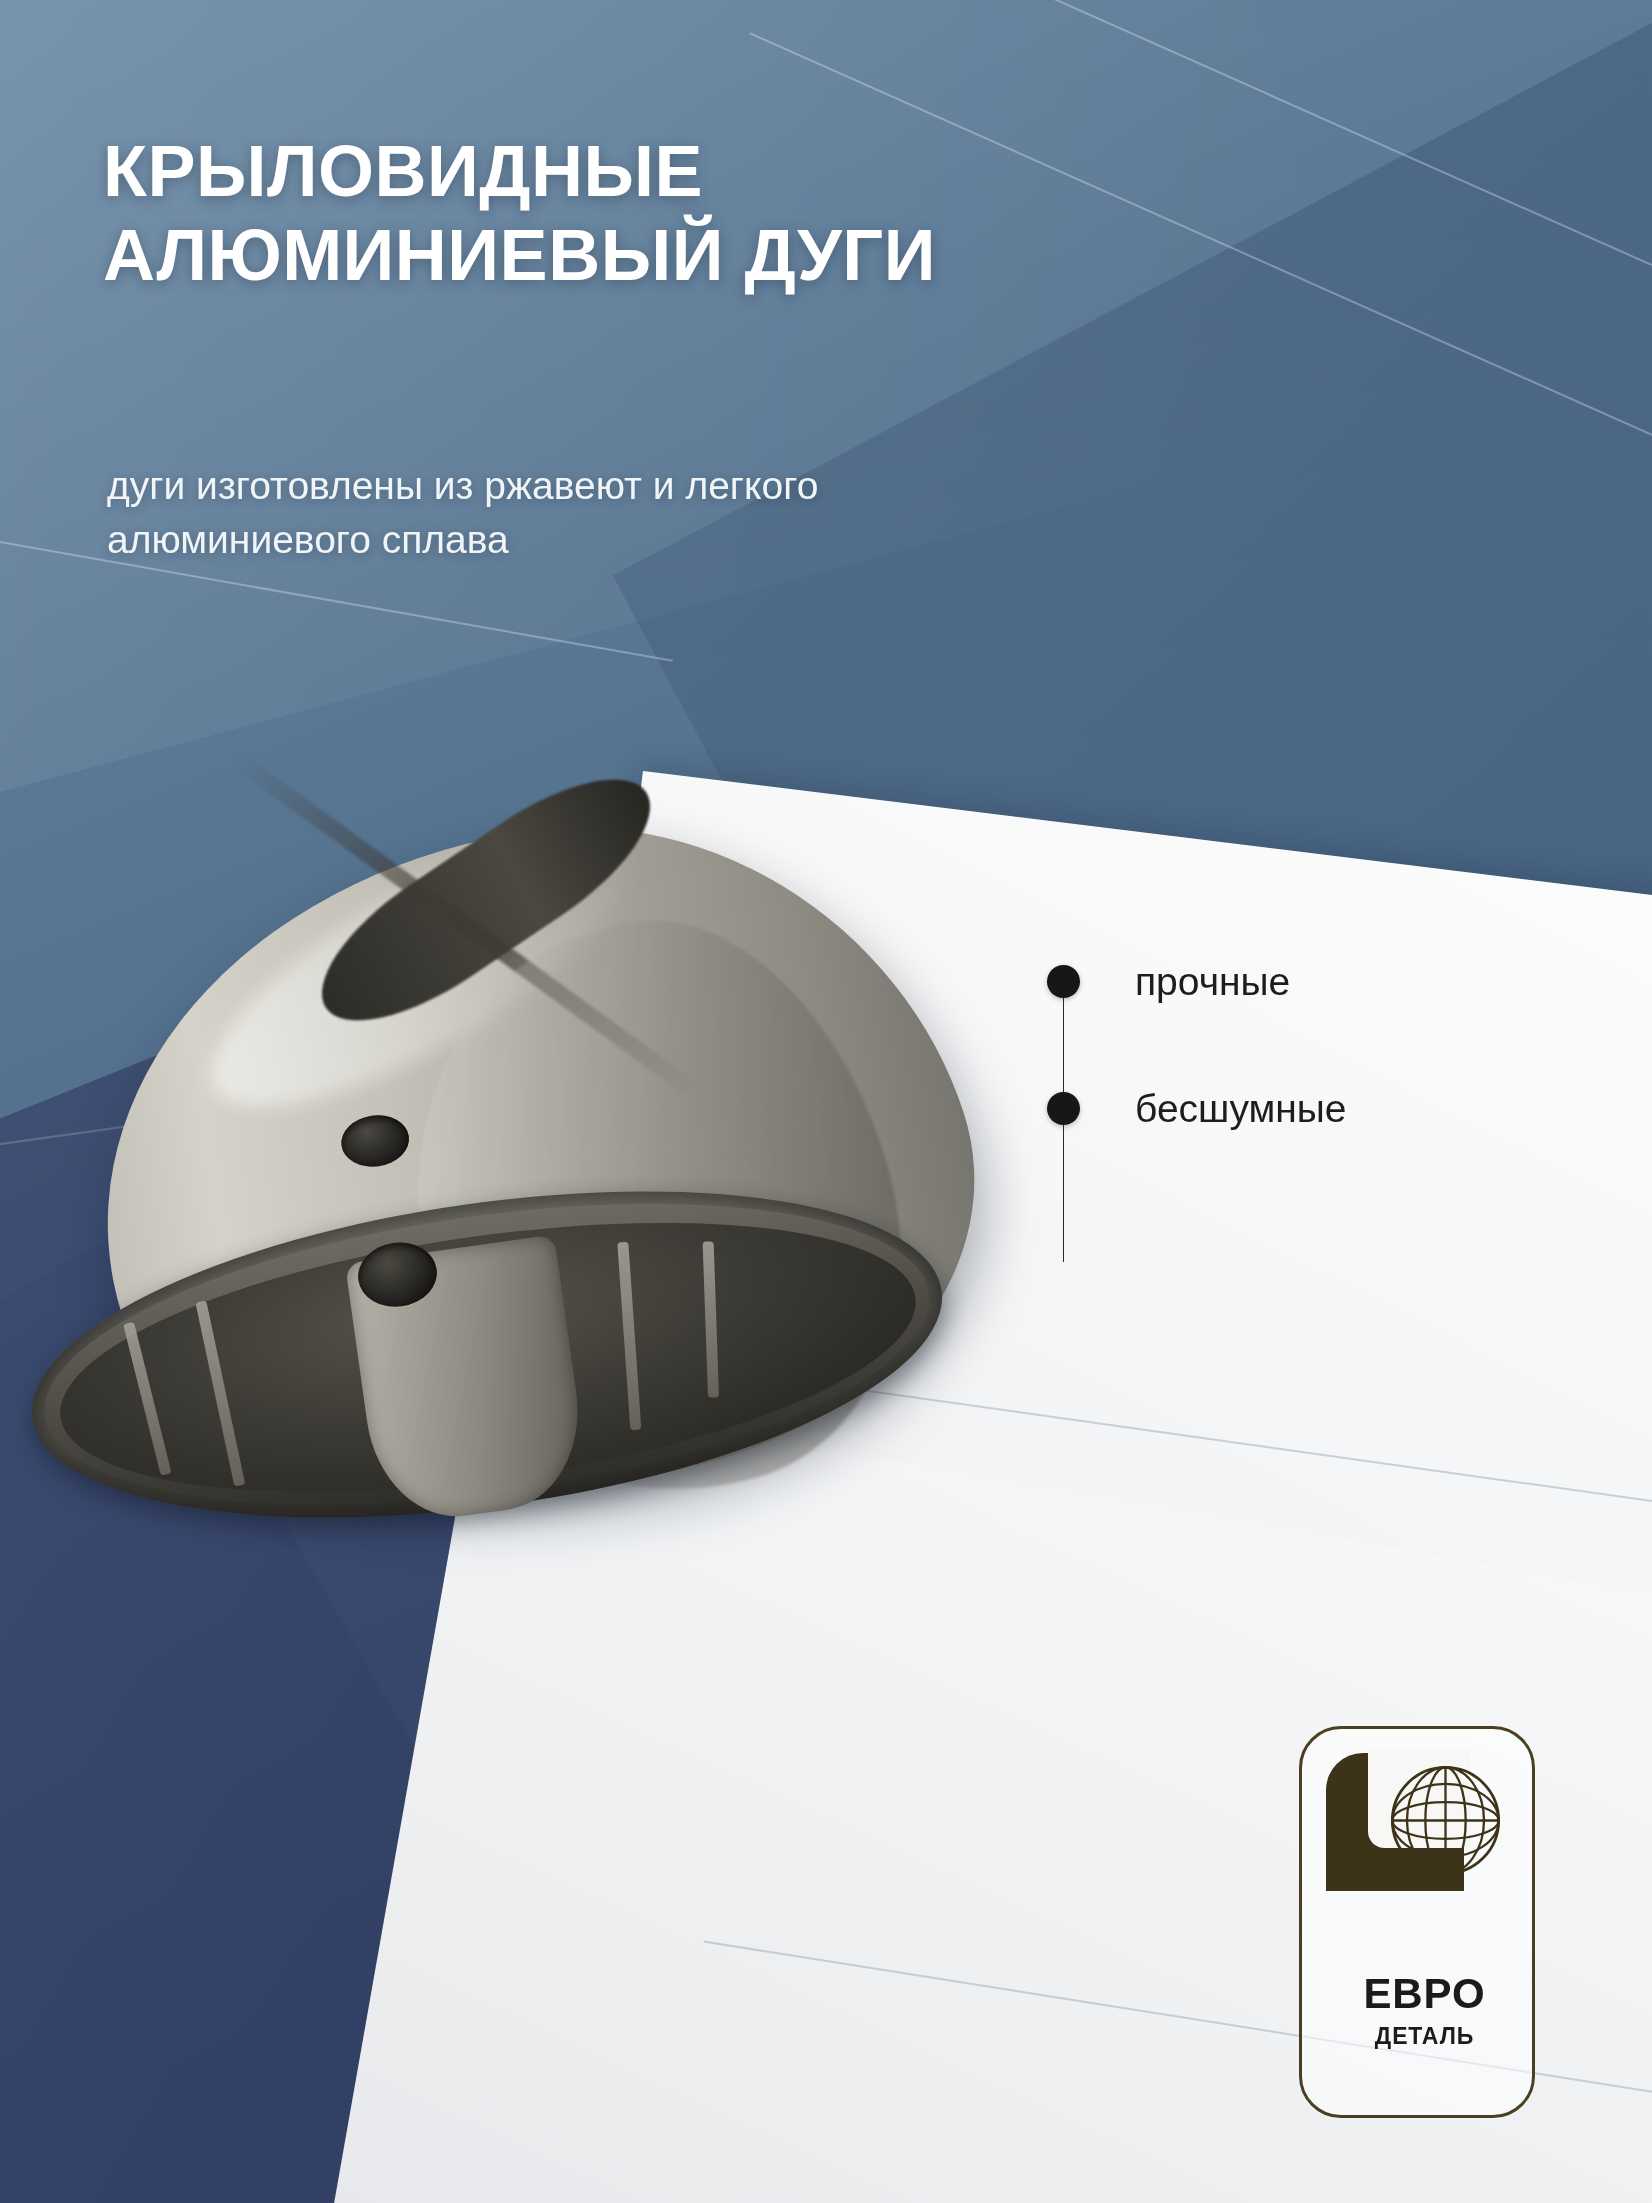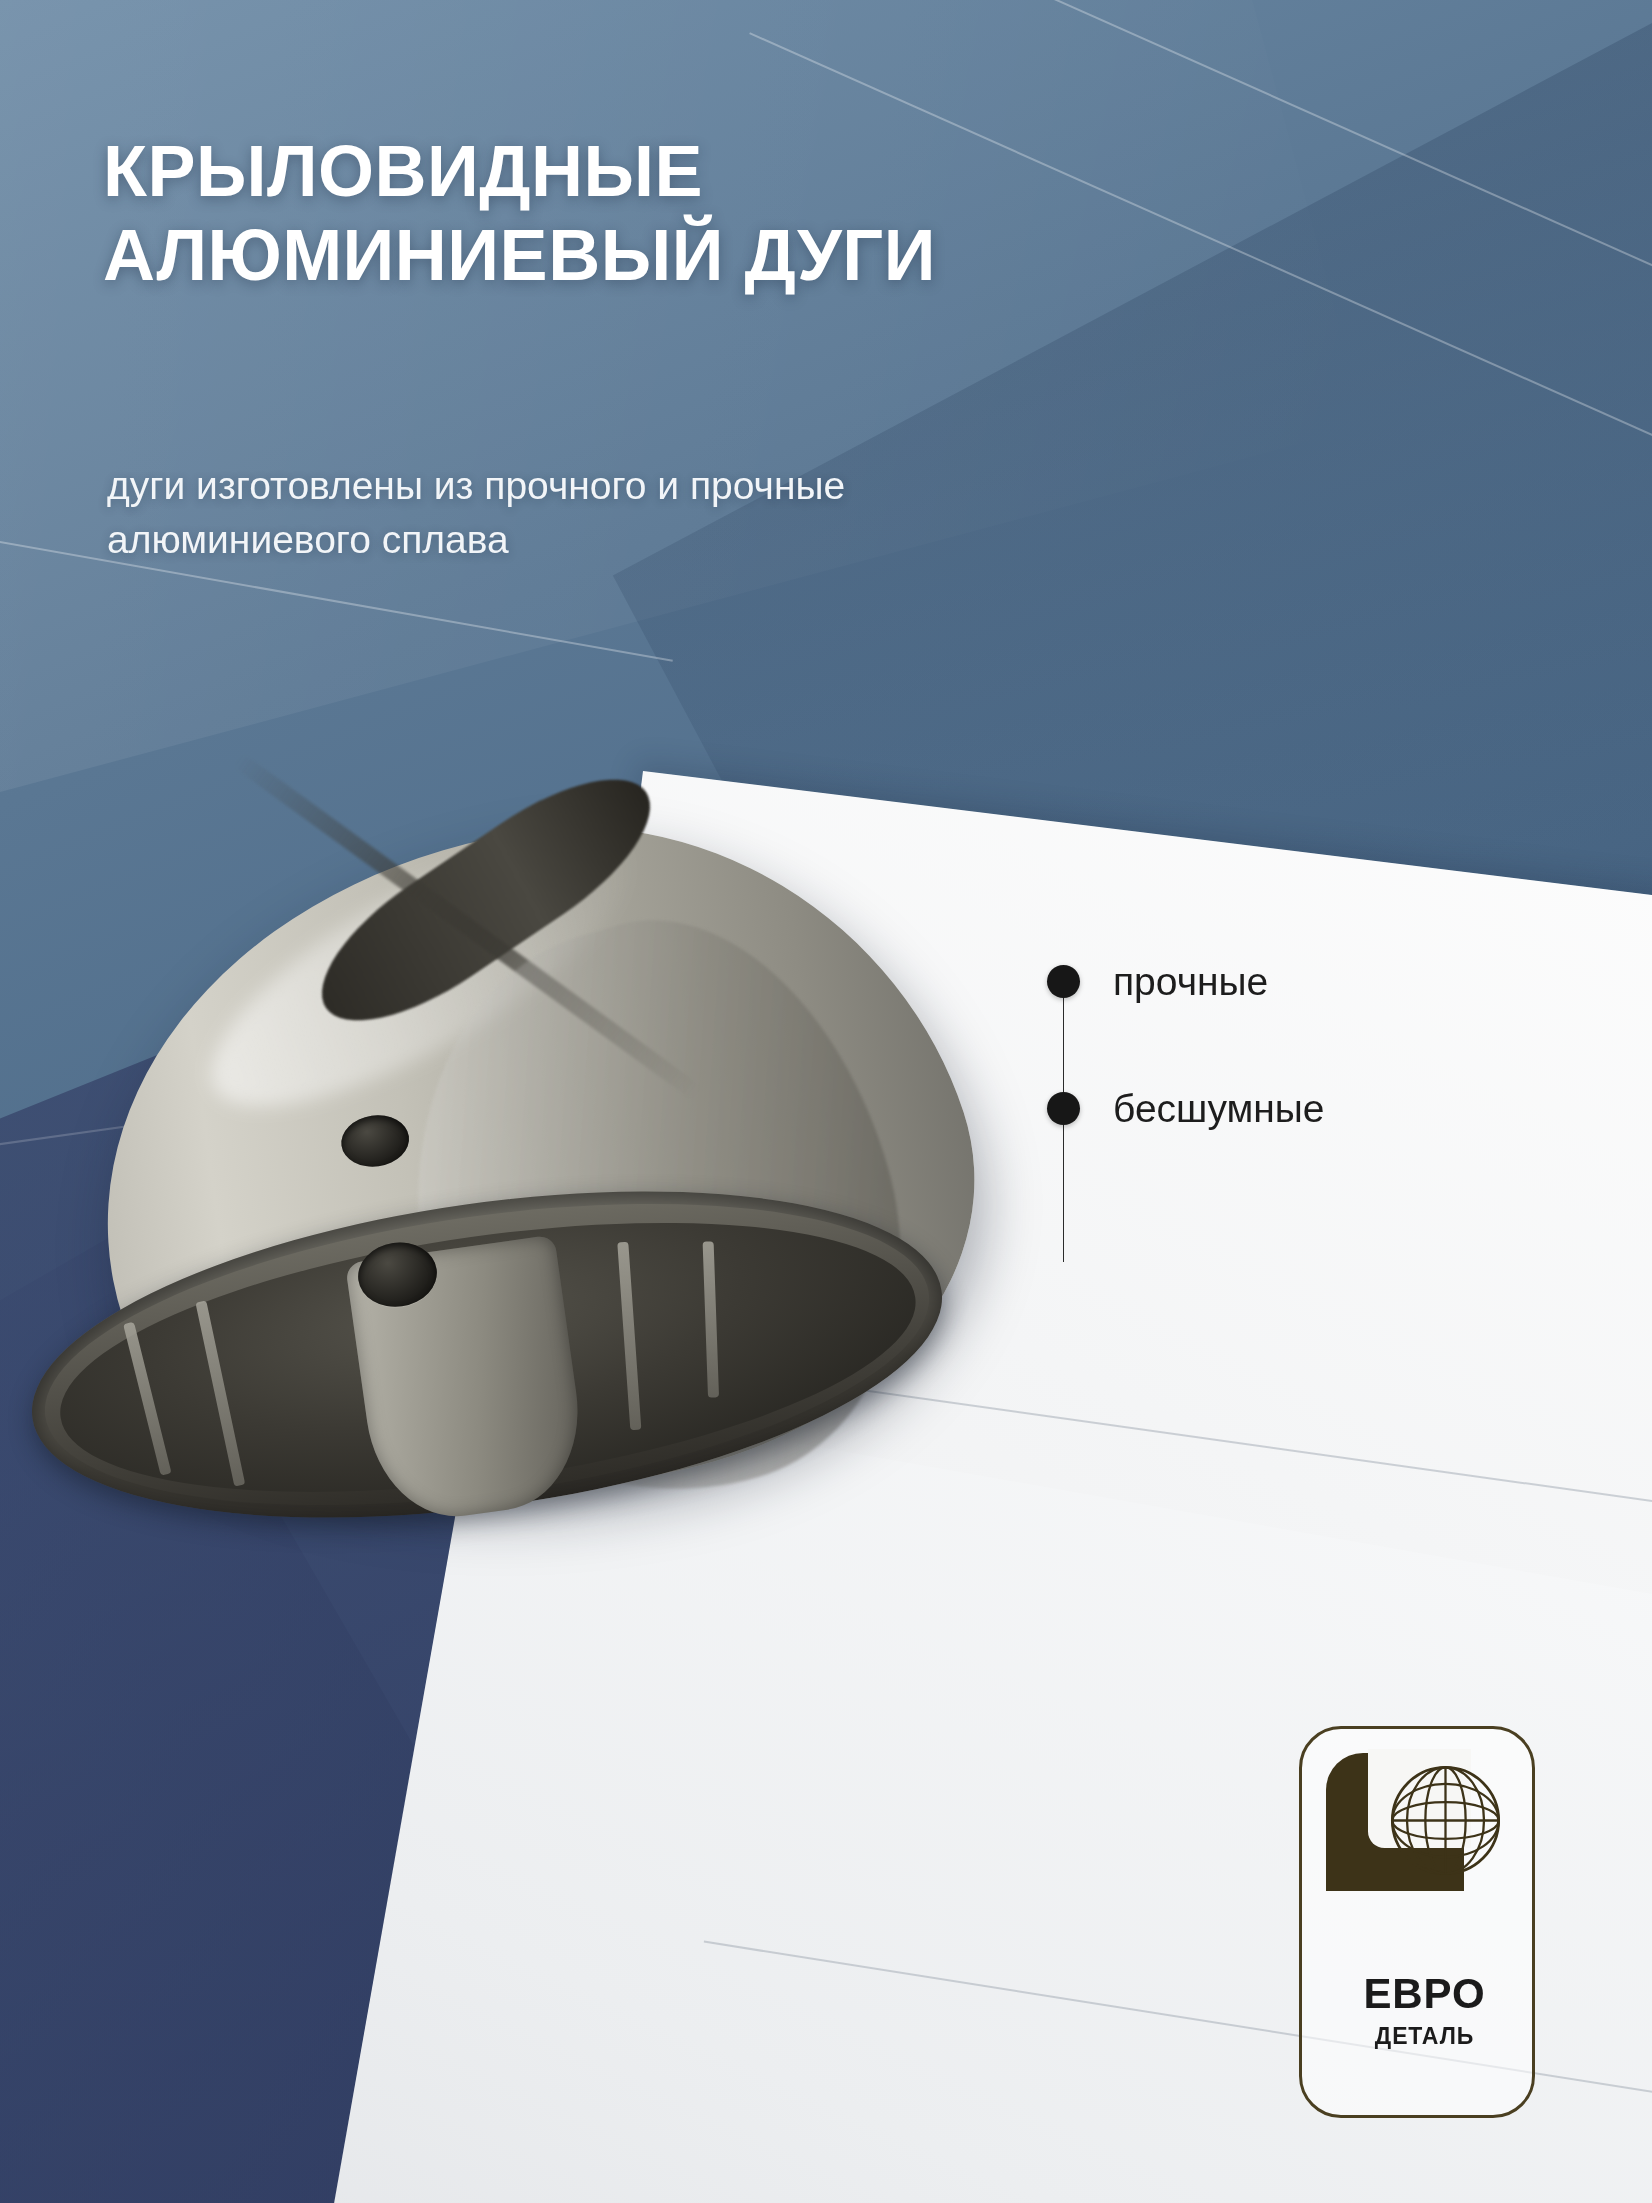--- a/index.html
+++ b/index.html
@@ -259,21 +259,21 @@
     width: 33px;
     height: 33px;
     border-radius: 50%;
     background: #171717;
     flex: 0 0 auto;
     position: relative;
     z-index: 2;
     box-shadow: 0 1.8px 5.5px rgba(0,0,0,0.25);
   }
   .feature-label {
-    margin-left: 33px;
+    margin-left: 55px;
     font-size: 39px;
     color: #1d1d1d;
     white-space: nowrap;
   }
 
   
   .logo {
     position: absolute;
     top: 1726px;
     left: 1299px;
@@ -351,21 +351,21 @@
   <div class="hairline hl2"></div>
   <div class="hairline hl3"></div>
   <div class="hairline hl4"></div>
 
   <div class="white-sheet"></div>
   <div class="white-sheet-2"></div>
   <div class="sheet-seam seam1"></div>
   <div class="sheet-seam seam2"></div>
 
   <div class="title">КРЫЛОВИДНЫЕ АЛЮМИНИЕВЫЙ ДУГИ</div>
-  <div class="subtitle">дуги изготовлены из прочного и прочные алюминиевого сплава</div>
+  <div class="subtitle">дуги изготовлены из ржавеют и легкого алюминиевого сплава</div>
 
   <div class="product">
     <div class="bar-body"></div>
     <div class="bar-highlight"></div>
     <div class="bar-top-groove"></div>
     <div class="bar-groove-line"></div>
     <div class="bar-face-shade"></div>
 
     <div class="bar-end">
       <div class="end-outer"></div>

